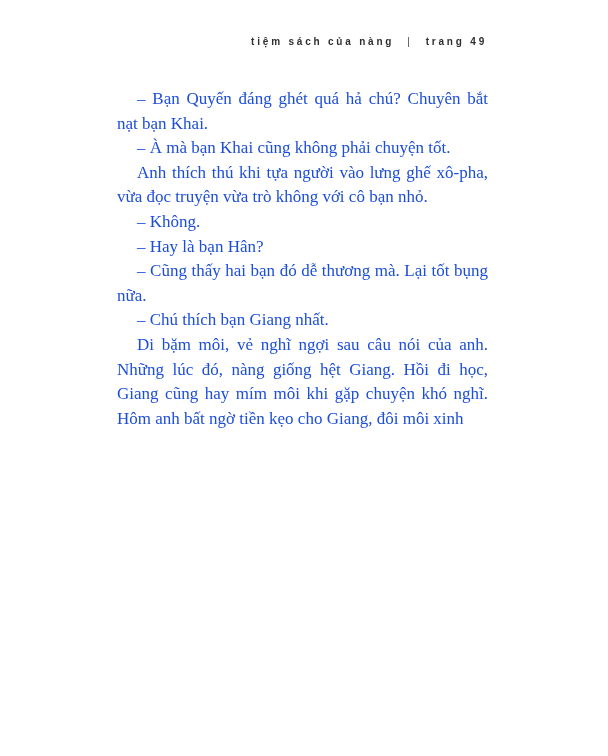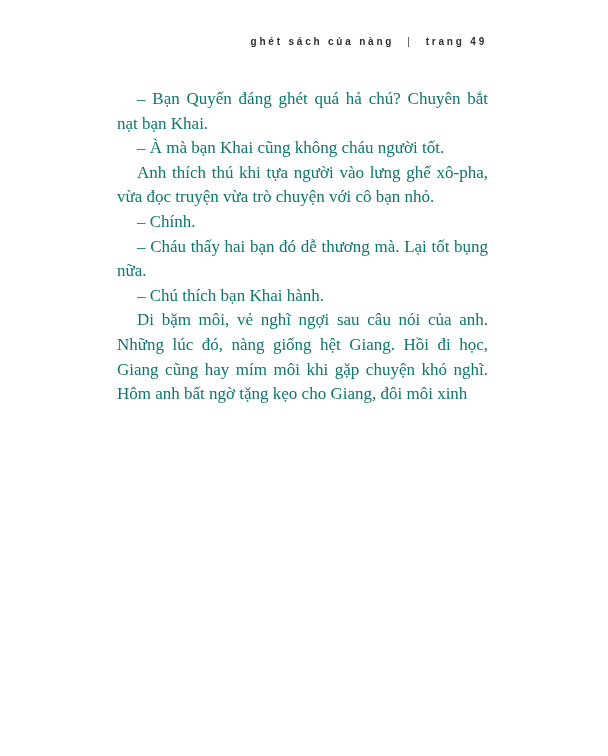--- a/index.html
+++ b/index.html
@@ -35,42 +35,43 @@
     font-weight: normal;
   }
   .text-block {
     position: absolute;
     top: 87px;
     left: 117px;
     width: 371px;
     font-family: "Liberation Serif", "DejaVu Serif", serif;
     font-size: 17px;
     line-height: 24.6px;
-    color: #0f766e;
+    color: #1d4ed8;
     text-align: justify;
     text-justify: inter-word;
   }
   .text-block p {
     margin: 0;
     padding: 0;
     text-indent: 20px;
   }
 </style>
 </head>
 <body>
 
 <div class="page">
 
   <div class="running-head">
-    <span>ghét sách của nàng</span><span class="sep">|</span><span>trang 49</span>
+    <span>tiệm sách của nàng</span><span class="sep">|</span><span>trang 49</span>
   </div>
 
   <div class="text-block">
       <p>– Bạn Quyến đáng ghét quá hả chú? Chuyên bắt nạt bạn Khai.</p>
-      <p>– À mà bạn Khai cũng không cháu người tốt.</p>
-      <p>Anh thích thú khi tựa người vào lưng ghế xô-pha, vừa đọc truyện vừa trò chuyện với cô bạn nhỏ.</p>
-      <p>– Chính.</p>
-      <p>– Cháu thấy hai bạn đó dễ thương mà. Lại tốt bụng nữa.</p>
-      <p>– Chú thích bạn Khai hành.</p>
-      <p>Di bặm môi, vẻ nghĩ ngợi sau câu nói của anh. Những lúc đó, nàng giống hệt Giang. Hồi đi học, Giang cũng hay mím môi khi gặp chuyện khó nghĩ. Hôm anh bất ngờ tặng kẹo cho Giang, đôi môi xinh</p>
+      <p>– À mà bạn Khai cũng không phải chuyện tốt.</p>
+      <p>Anh thích thú khi tựa người vào lưng ghế xô-pha, vừa đọc truyện vừa trò không với cô bạn nhỏ.</p>
+      <p>– Không.</p>
+      <p>– Hay là bạn Hân?</p>
+      <p>– Cũng thấy hai bạn đó dễ thương mà. Lại tốt bụng nữa.</p>
+      <p>– Chú thích bạn Giang nhất.</p>
+      <p>Di bặm môi, vẻ nghĩ ngợi sau câu nói của anh. Những lúc đó, nàng giống hệt Giang. Hồi đi học, Giang cũng hay mím môi khi gặp chuyện khó nghĩ. Hôm anh bất ngờ tiền kẹo cho Giang, đôi môi xinh</p>
     </div>
 
 </div>
 
 </body></html>

